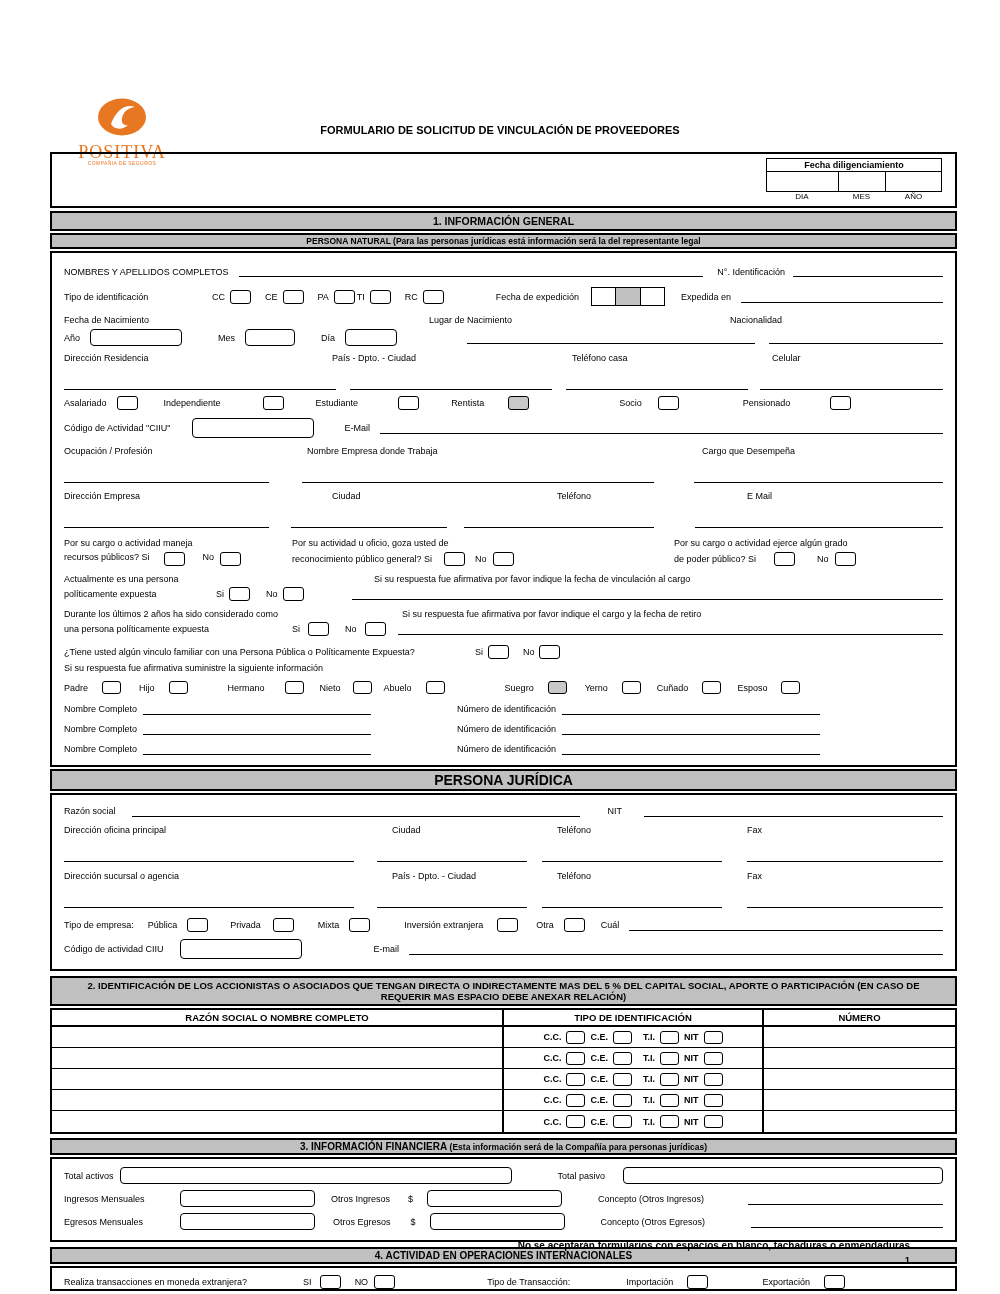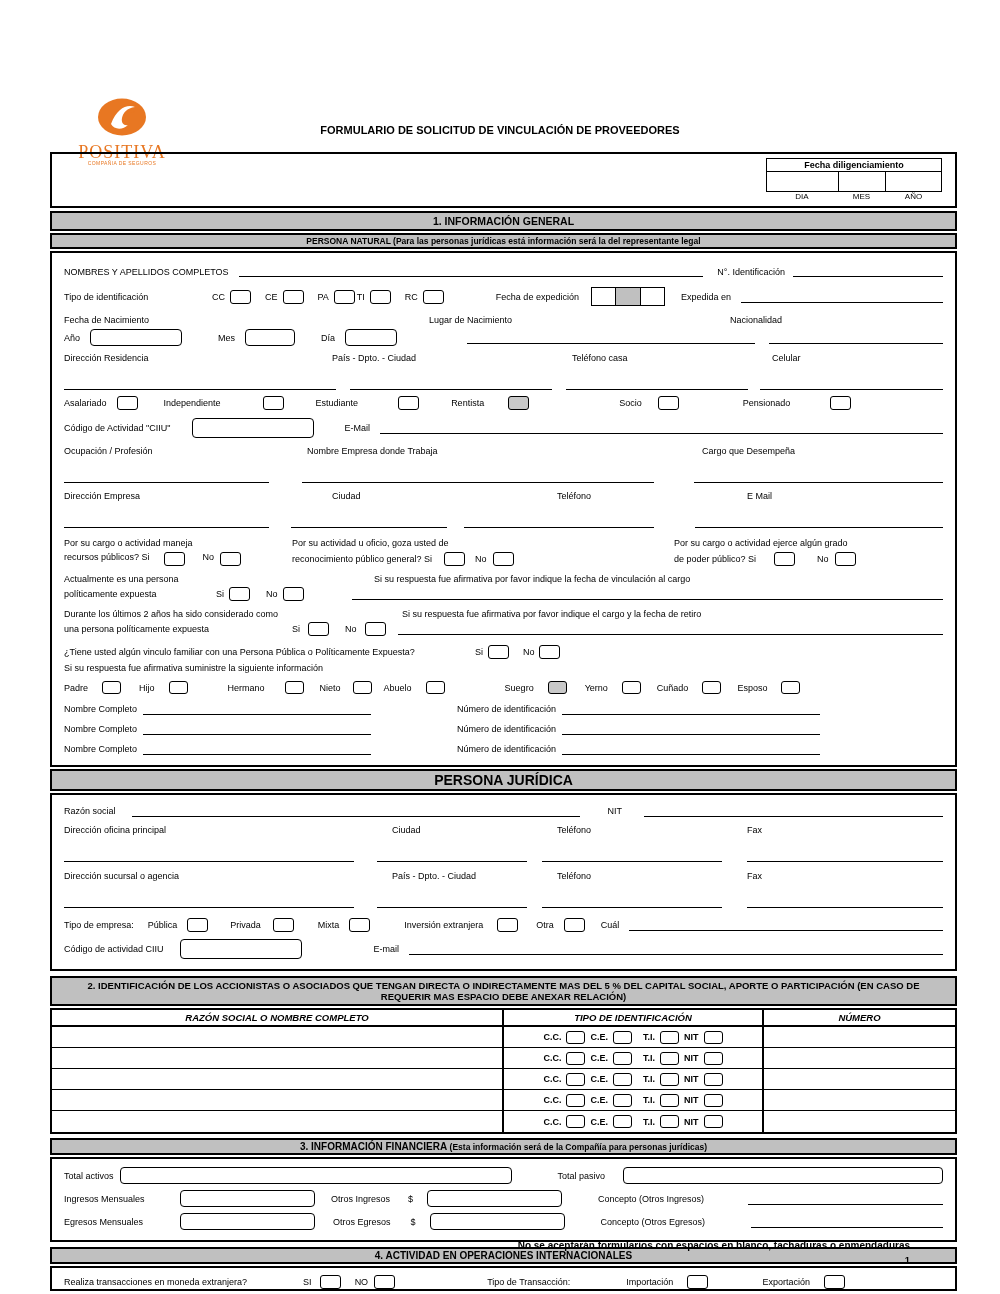--- a/index.html
+++ b/index.html
@@ -38,21 +38,21 @@
   .wl.f { flex:1; }
   .rbox { border:1.6px solid #000; border-radius:4px; height:17px; background:#fff; flex:none; }
   .expcells { display:flex; border:1.5px solid #000; height:19px; width:74px; flex:none; }
   .expcells .ec { flex:1; border-right:1.5px solid #000; }
   .expcells .ec:last-child { border-right:none; }
   .expcells .ec.gray { background:#c0c0c0; }
 
   
   .t2 { margin-top:2px; border:2px solid #000; font-size:9.5px; }
   .t2 .hrow { display:flex; font-weight:bold; text-align:center; border-bottom:2px solid #000; }
-  .t2 .hrow > div { padding:2px 18px;font-style:italic; }
+  .t2 .hrow > div { padding:2px 18px; }
   .t2 .drow { display:flex; height:21px; border-bottom:1.5px solid #000; }
   .t2 .drow:last-child { border-bottom:none; }
   .t2 .c1 { width:452px; border-right:2px solid #000; }
   .t2 .c2 { width:260px; border-right:2px solid #000; display:flex; align-items:center; justify-content:center; gap:5px; }
   .t2 .c2 .lbl { font-weight:bold; font-size:9px; }
   .t2 .c3 { flex:1; }
   .t2 .hrow .c2 { display:block; }
 
   .footer { position:absolute; right:90px; top:1240px; text-align:right; font-weight:bold; font-size:10px; }
   .pagenum { margin-top:3px; font-size:9.5px; }

